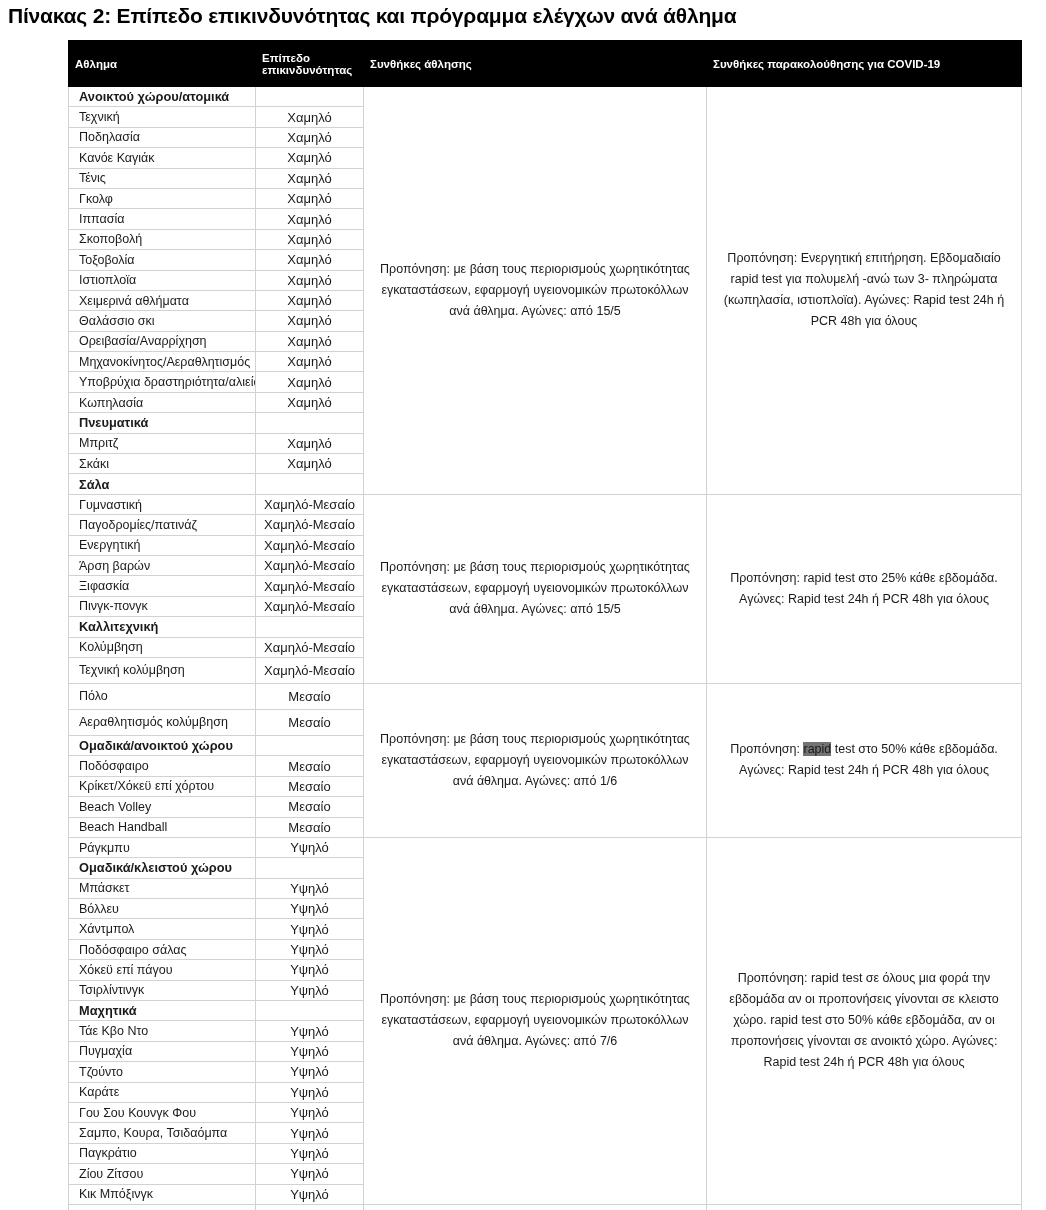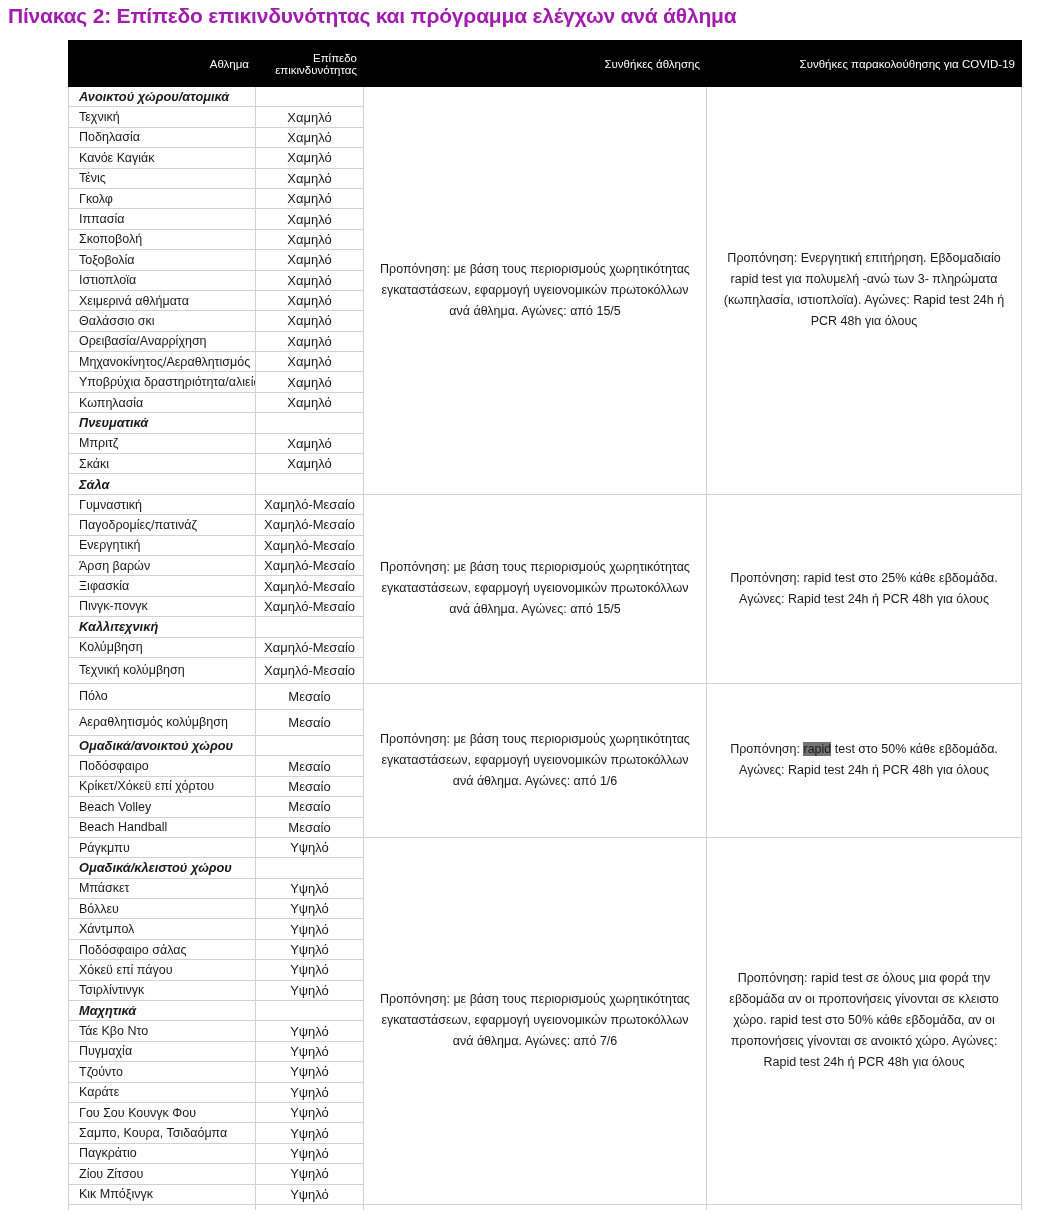--- a/index.html
+++ b/index.html
@@ -3,43 +3,43 @@
 <meta charset="utf-8">
 <style>
   html,body { margin:0; padding:0; background:#ffffff; }
   .page {
     position:relative; width:1046px; height:1210px; overflow:hidden;
     background:#ffffff; color:#000;
     font-family:"Liberation Sans","DejaVu Sans",sans-serif;
   }
   .title {
     position:absolute; left:8px; top:4px;
-    font-size:21px; font-weight:700; letter-spacing:-0.2px; color:#a21caf;
+    font-size:21px; font-weight:700; letter-spacing:-0.2px; color:#000000;
     white-space:nowrap;
   }
   table.risk {
     position:absolute; left:68px; top:40px; width:953px;
     border-collapse:collapse; table-layout:fixed;
   }
   thead th {
     background:#000000; color:#ffffff;
-    font-size:11.5px; font-weight:400; height:45px;
-    text-align:right; vertical-align:middle; padding:0 6px;
+    font-size:11.5px; font-weight:700; height:45px;
+    text-align:left; vertical-align:middle; padding:0 6px;
     border:1px solid #000;
   }
   tbody td {
     border:1px solid #d2d2d2;
     vertical-align:middle; padding:0;
     font-size:12.5px; color:#1a1a1a;
     overflow:hidden;
   }
   tbody tr { height:20.4px; }
   tbody tr.tall { height:26px; }
   td.c-sport { text-align:left; padding-left:10px; white-space:nowrap; }
-  td.c-sport.bold { font-weight:700; font-size:12.8px;font-style:italic; }
+  td.c-sport.bold { font-weight:700; font-size:12.8px; }
   td.c-level { text-align:center; font-size:13px; }
   td.c-merge {
     text-align:center; font-size:12.5px; line-height:21px;
     padding:0 14px; vertical-align:middle;
   }
   td.c-covid { padding:0 7px; }
   span.hl { background:#737373; }
 </style>
 </head>
 <body>

